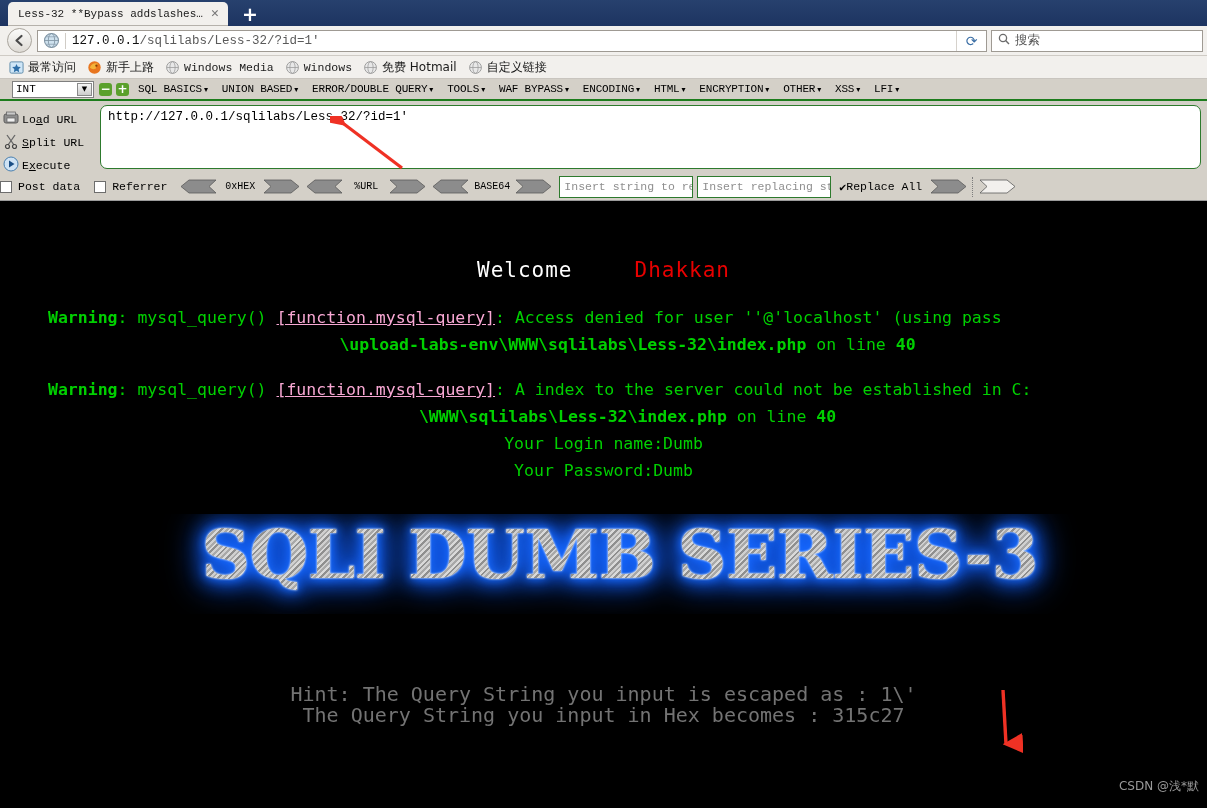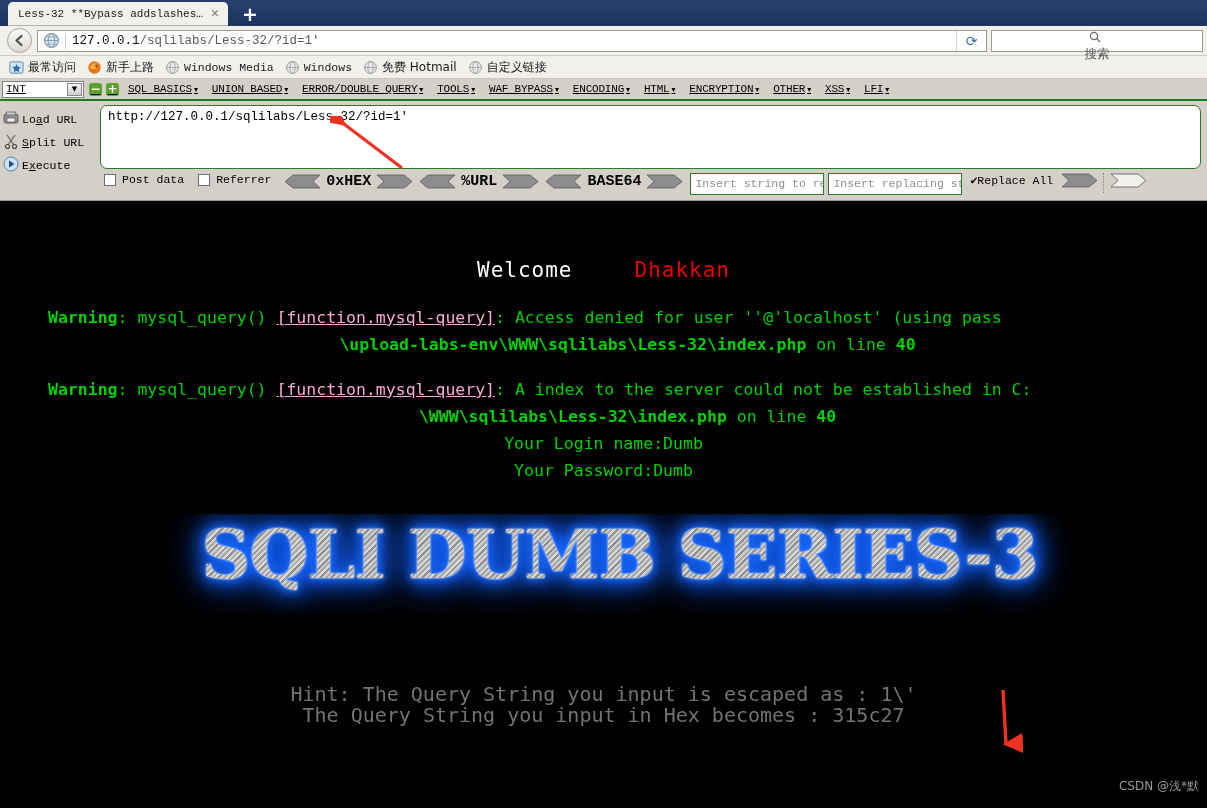--- a/index.html
+++ b/index.html
@@ -121,21 +121,20 @@
     font-family: "DejaVu Sans", sans-serif;
   }
   .searchwrap {
     width: 212px;
     height: 22px;
     background: #fff;
     border: 1px solid #9f9a93;
     display: flex;
     align-items: center;
     padding: 0 6px;
-    flex-direction: column;
   }
   .searchwrap .sicon { color: #6b6b6b; font-size: 12px; margin-right: 5px; font-family: "DejaVu Sans", sans-serif;}
   .searchwrap .stext { color: #555; font-size: 12.5px; }
 
   
   .bookmarks {
     height: 23px;
     background: #f2f0ed;
     display: flex;
     align-items: center;
@@ -154,26 +153,25 @@
   .bm .bmlabel-cn { font-family: "DejaVu Sans", sans-serif; font-size: 12px; }
   .bm .bmlabel-en { font-family: "Liberation Mono", monospace; font-size: 11.5px; }
   .favicon { width: 15px; height: 15px; margin-right: 4px; flex: 0 0 auto; }
 
   
   .hb-menus {
     height: 22px;
     background: #d4d0c8;
     display: flex;
     align-items: center;
-    padding-left: 2px;
+    padding-left: 12px;
     font-family: "Liberation Mono", monospace;
     font-size: 11px;
     color: #000;
     border-bottom: 2px solid #1d7c1d;
-    text-decoration: underline;
   }
   .hb-select {
     width: 82px; height: 17px;
     background: #fff;
     border: 1px solid #7f7f7f;
     display: flex; align-items: center;
     font-family: "Liberation Mono", monospace;
     font-size: 11px;
     padding-left: 3px;
     margin-right: 3px;
@@ -239,22 +237,21 @@
     padding: 4px 7px;
     height: 64px;
     overflow: hidden;
   }
 
   
   .hb-bottom {
     background: #d4d0c8;
     height: 28px;
     display: flex;
-    align-items: flex-start;
-    padding-left: 104px;
+    align-items: center;
     gap: 0;
     border-bottom: 1px solid #9b9b9b;
     font-family: "Liberation Mono", monospace;
     font-size: 11.5px;
   }
   .cbx {
     display: flex; align-items: center;
     margin-right: 14px;
     cursor: pointer;
   }
@@ -267,25 +264,24 @@
     font-size: 10px;
     line-height: 1;
     font-family: "DejaVu Sans", sans-serif;
   }
   .encgrp {
     display: flex; align-items: center;
     margin-right: 8px;
   }
   .encgrp .lbl {
     font-family: "Liberation Mono", monospace;
-    font-size: 15px;
+    font-size: 10px;
     padding: 0 5px;
     min-width: 46px;
     text-align: center;
-    font-weight: bold;
   }
   .arrow-l, .arrow-r {
     width: 36px; height: 15px; flex: 0 0 36px;
   }
   .hb-input {
     width: 134px; height: 22px;
     background: #fff;
     border: 1px solid #2d7a2d;
     font-family: "Liberation Mono", monospace;
     font-size: 11.5px;

